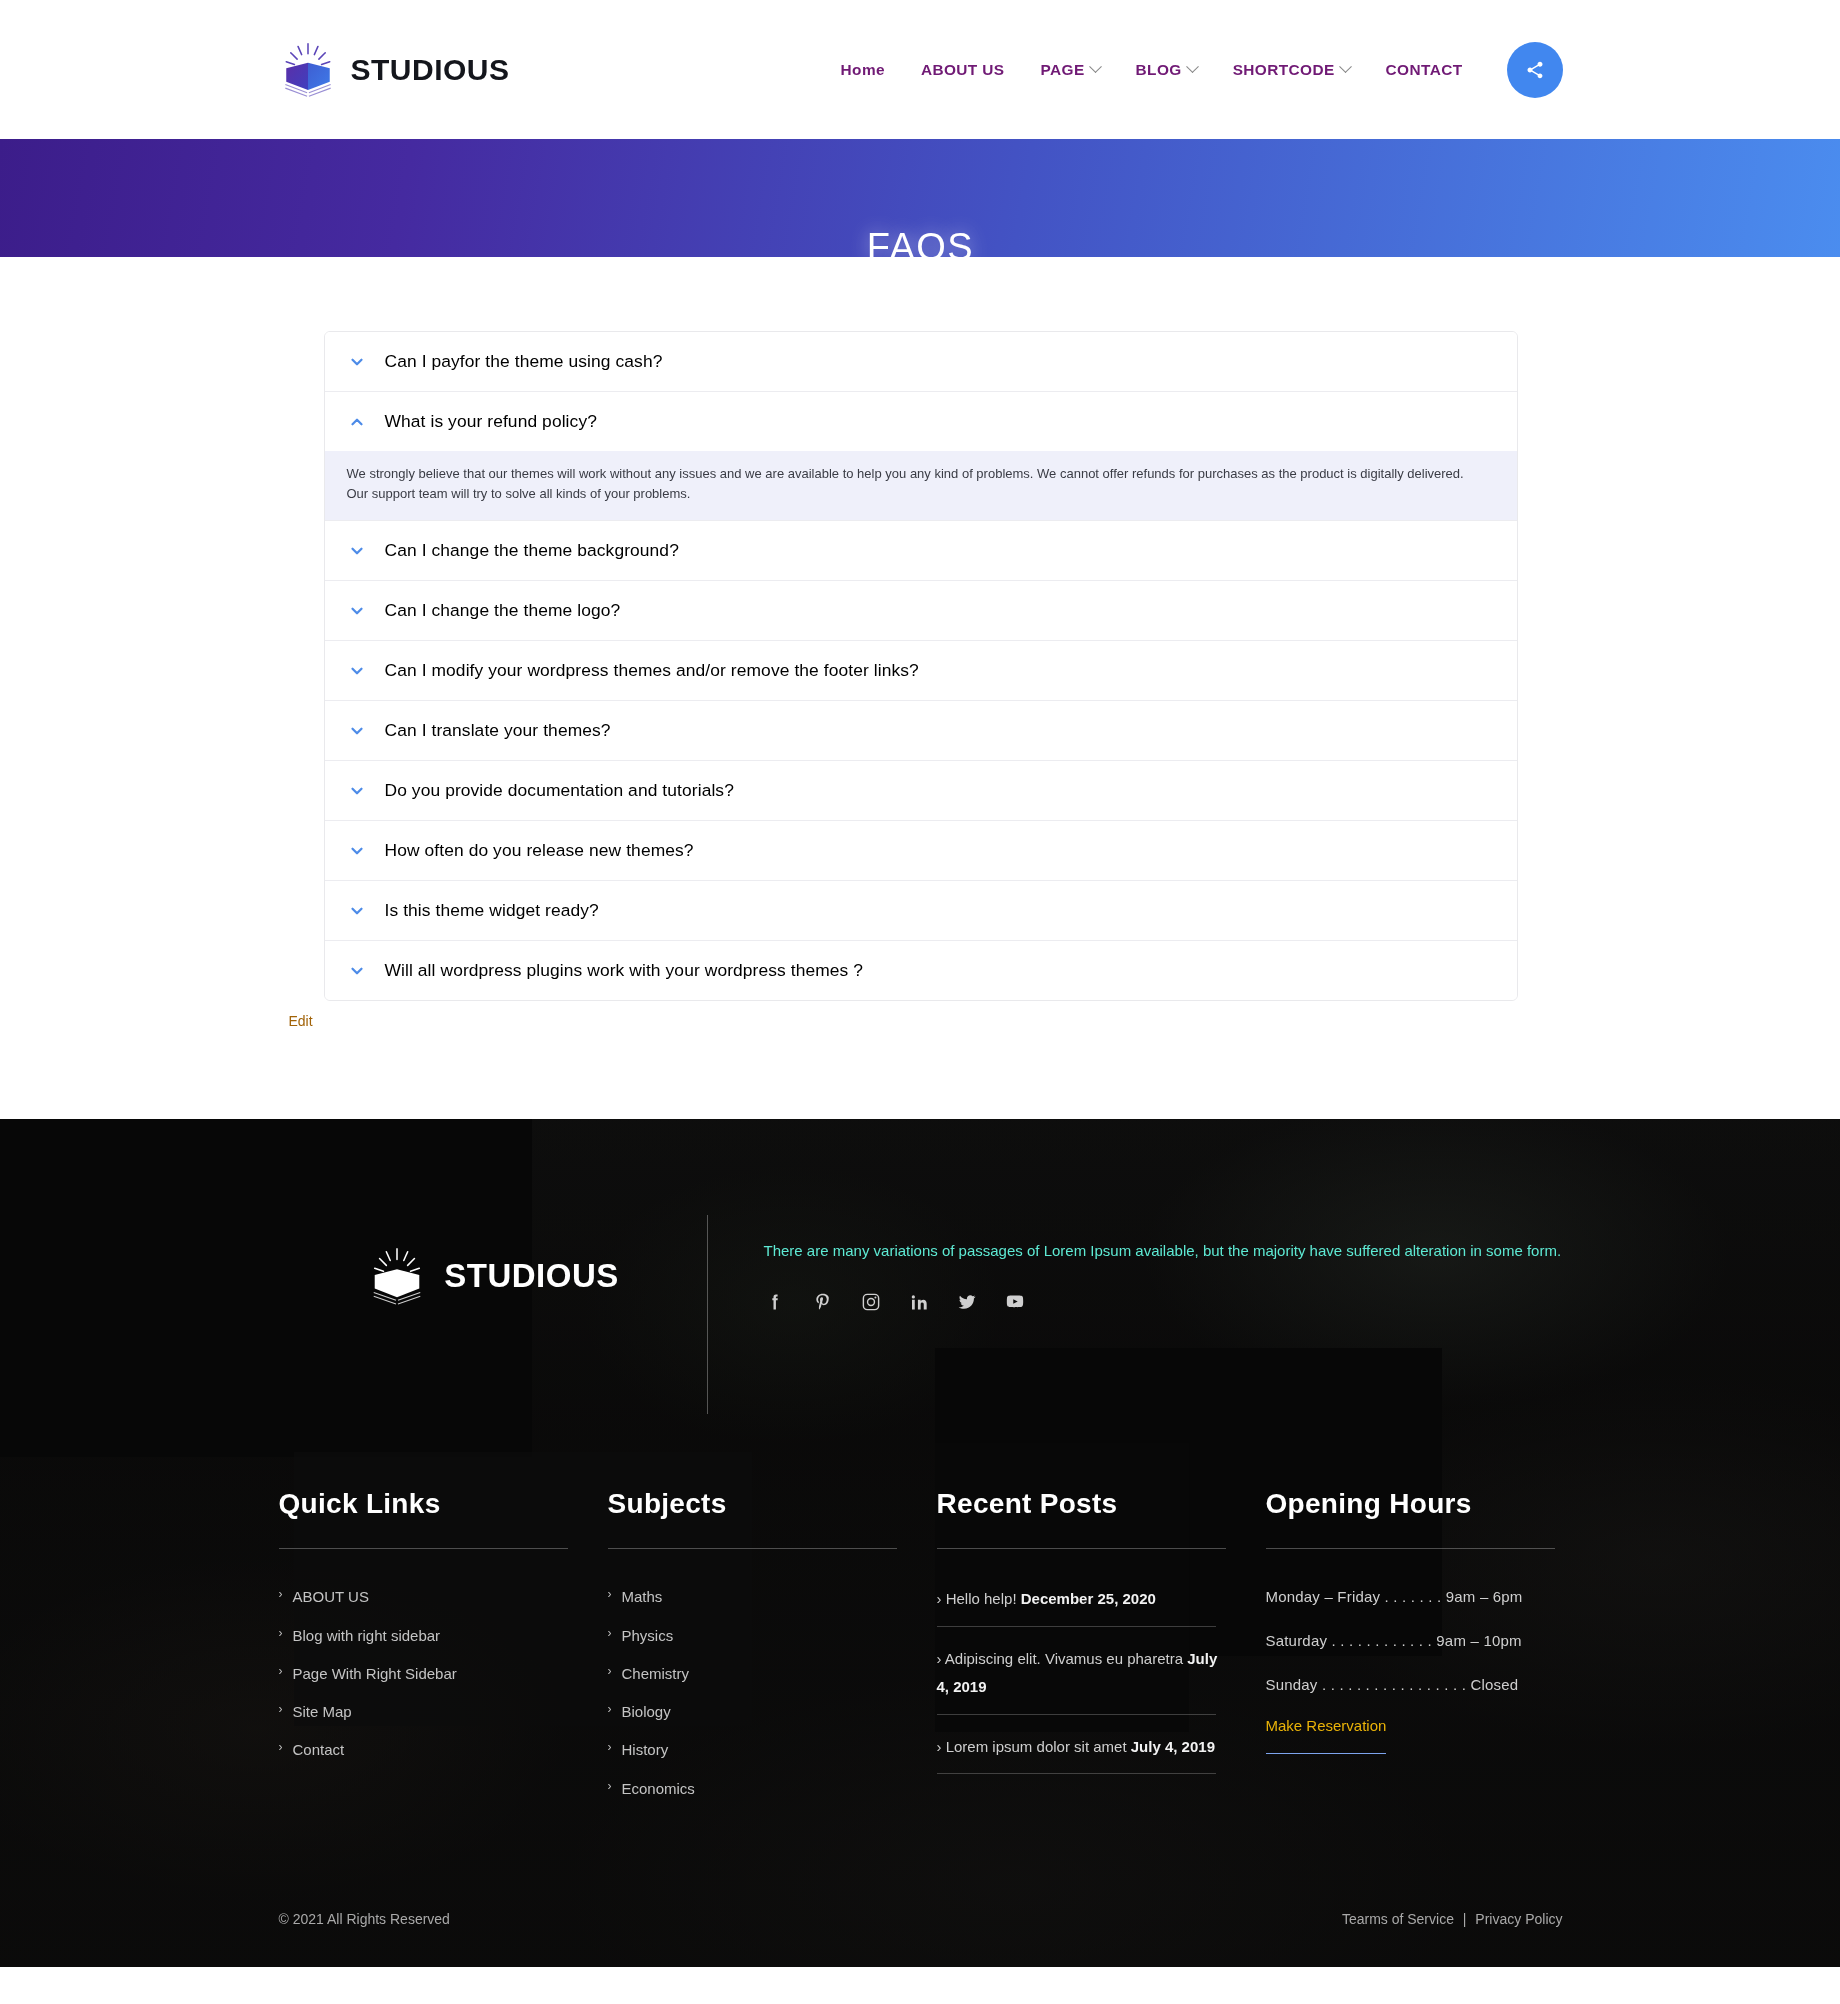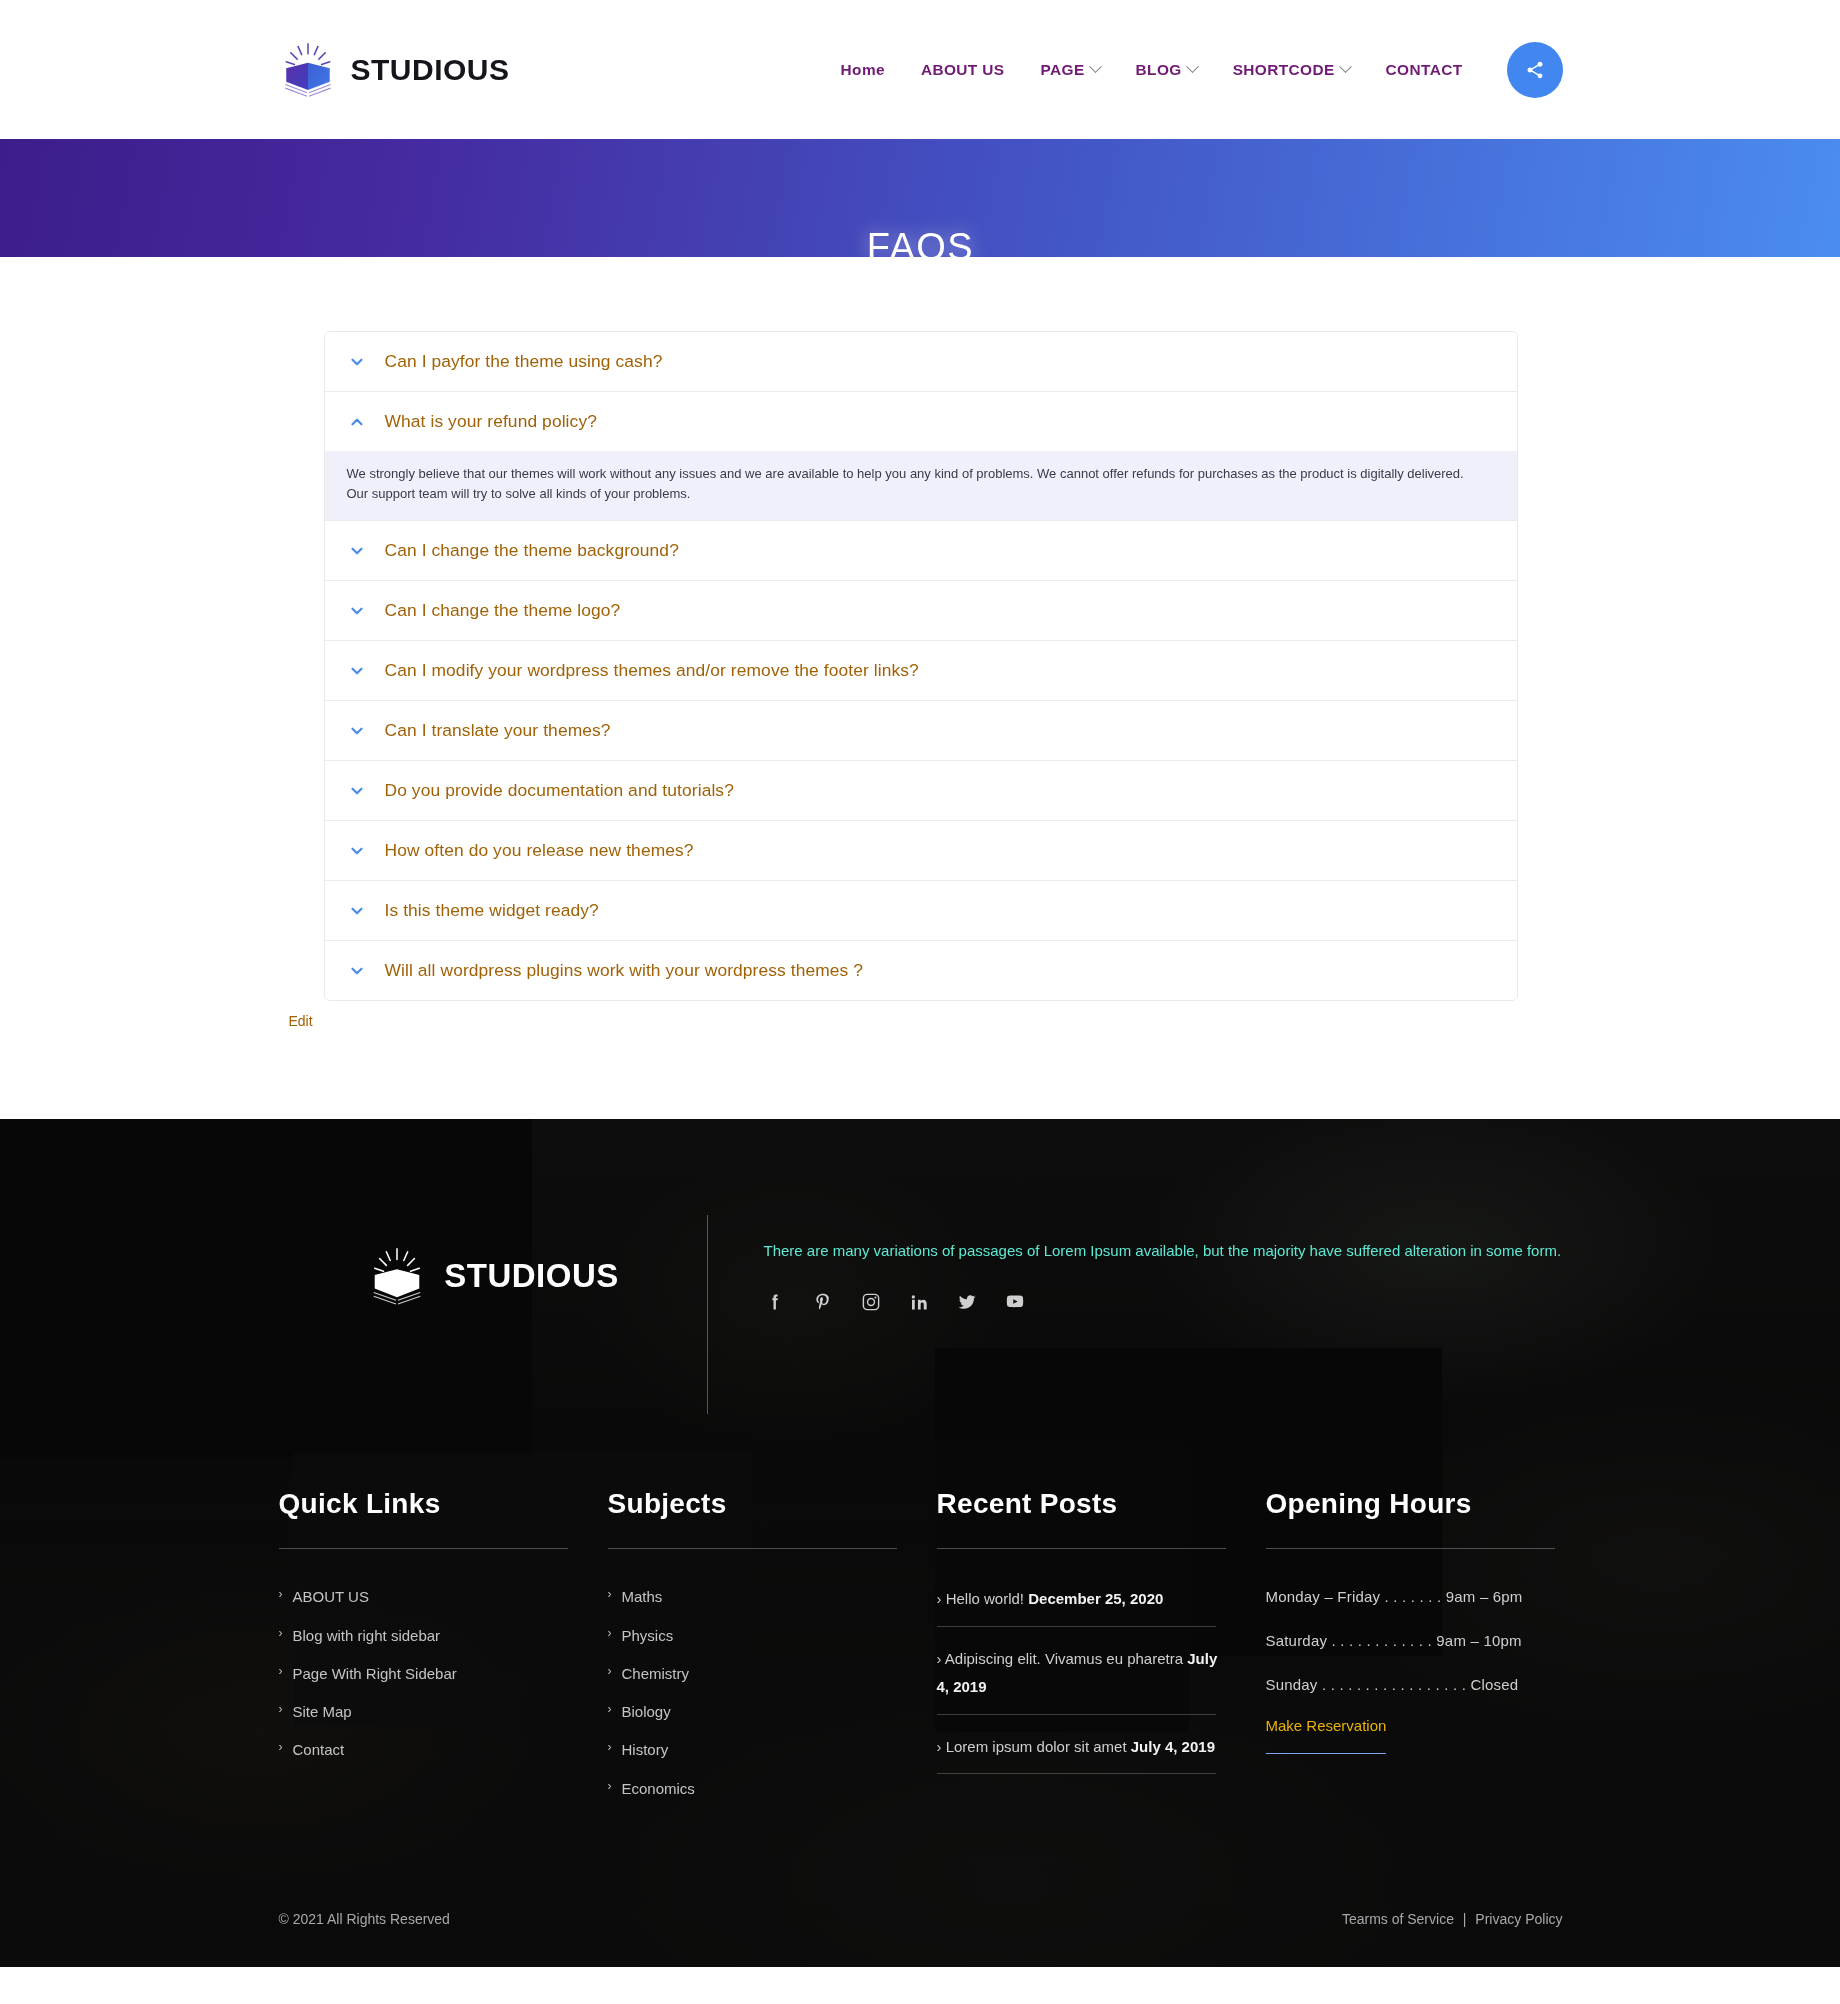--- a/index.html
+++ b/index.html
@@ -109,21 +109,21 @@
     cursor:pointer;
     background:#fff;
   }
   .chev{
     width:20px;height:20px;flex:none;
     display:flex;align-items:center;justify-content:center;
   }
   .chev svg{ display:block; }
   .acc-q{
     font-size:17.4px;
-    color:#a16207;
+    color:#000000;
     font-weight:400;
     letter-spacing:0.1px;
   }
   .acc-body{
     background:#eff0fa;
     padding:13px 28px 16px 22px;
     font-size:13px;
     line-height:1.55;
     color:#3a3c45;
   }
@@ -580,21 +580,21 @@
             <span>Economics</span>
           </div>
       </div>
 
       <div class="fcol">
         <div class="fcol-title">Recent Posts</div>
         <div class="fcol-rule"></div>
         <div class="post-item">
           <div class="post-line">
             <span class="arrow">›</span>
-            <span>Hello world!</span>
+            <span>Hello help!</span>
             <span class="pdate">December 25, 2020</span>
           </div>
           <div class="post-sep"></div>
         </div>
         <div class="post-item">
           <div class="post-line">
             <span class="arrow">›</span>
             <span>Adipiscing elit. Vivamus eu pharetra</span>
             <span class="pdate">July 4, 2019</span>
           </div>

